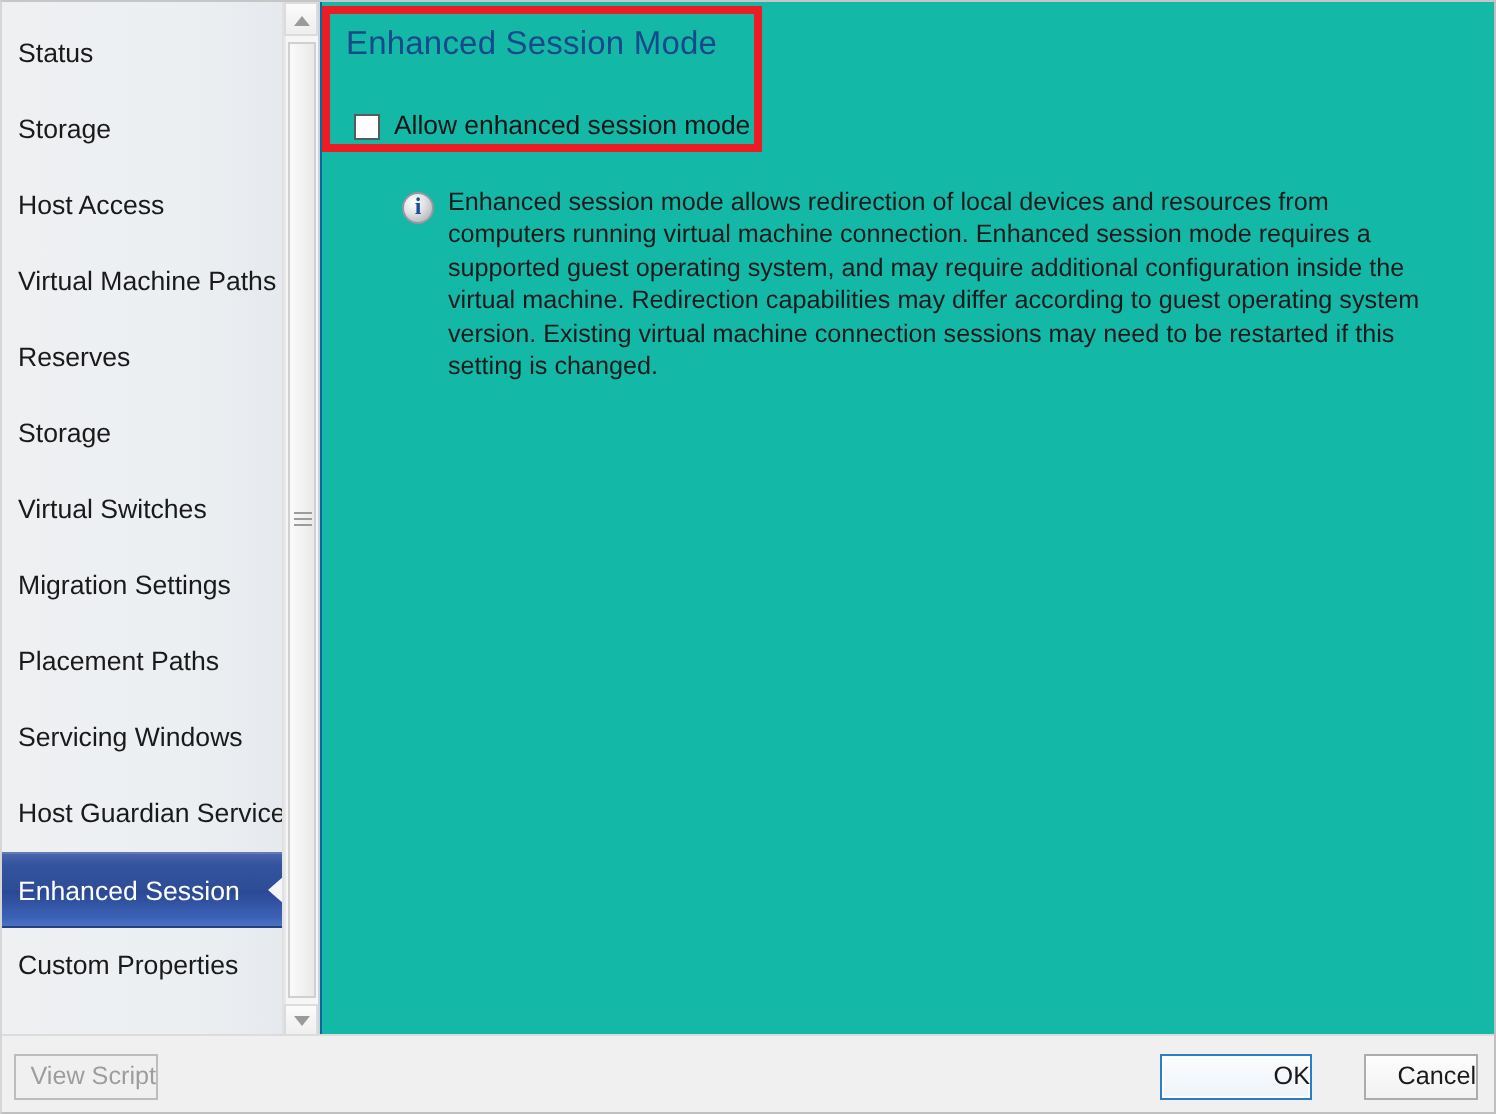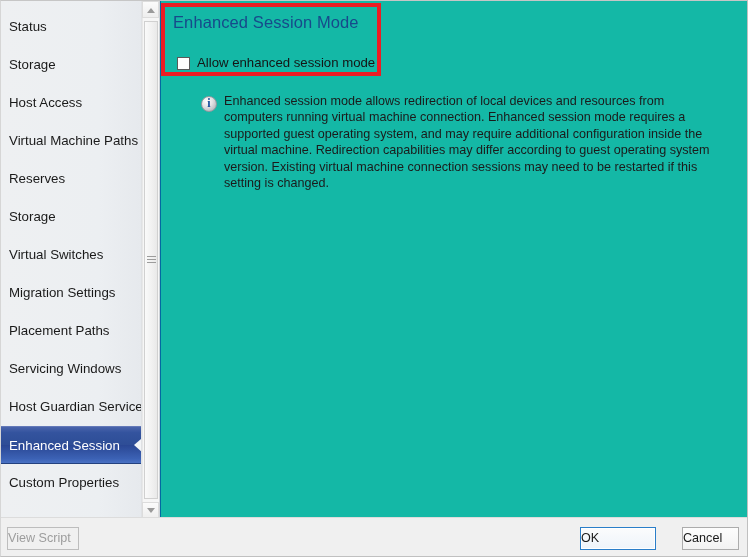--- a/index.html
+++ b/index.html
@@ -268,21 +268,21 @@
     bottom: 0;
     height: 38px;
     background: #f0f0f0;
     border-top: 1px solid #dcdcdc;
   }
   .btn {
     position: absolute;
     top: 9px;
     height: 23px;
     line-height: 21px;
-    text-align: left;
+    text-align: right;
     font-size: 12.6px;
     background: linear-gradient(to bottom, #fdfdfd, #f2f2f2);
     border: 1px solid #acacac;
     color: #1a1a1a;
     box-sizing: border-box;
     cursor: default;
     font-family: "Liberation Sans", sans-serif;
     padding: 0;
   }
   #btn-view-script {

